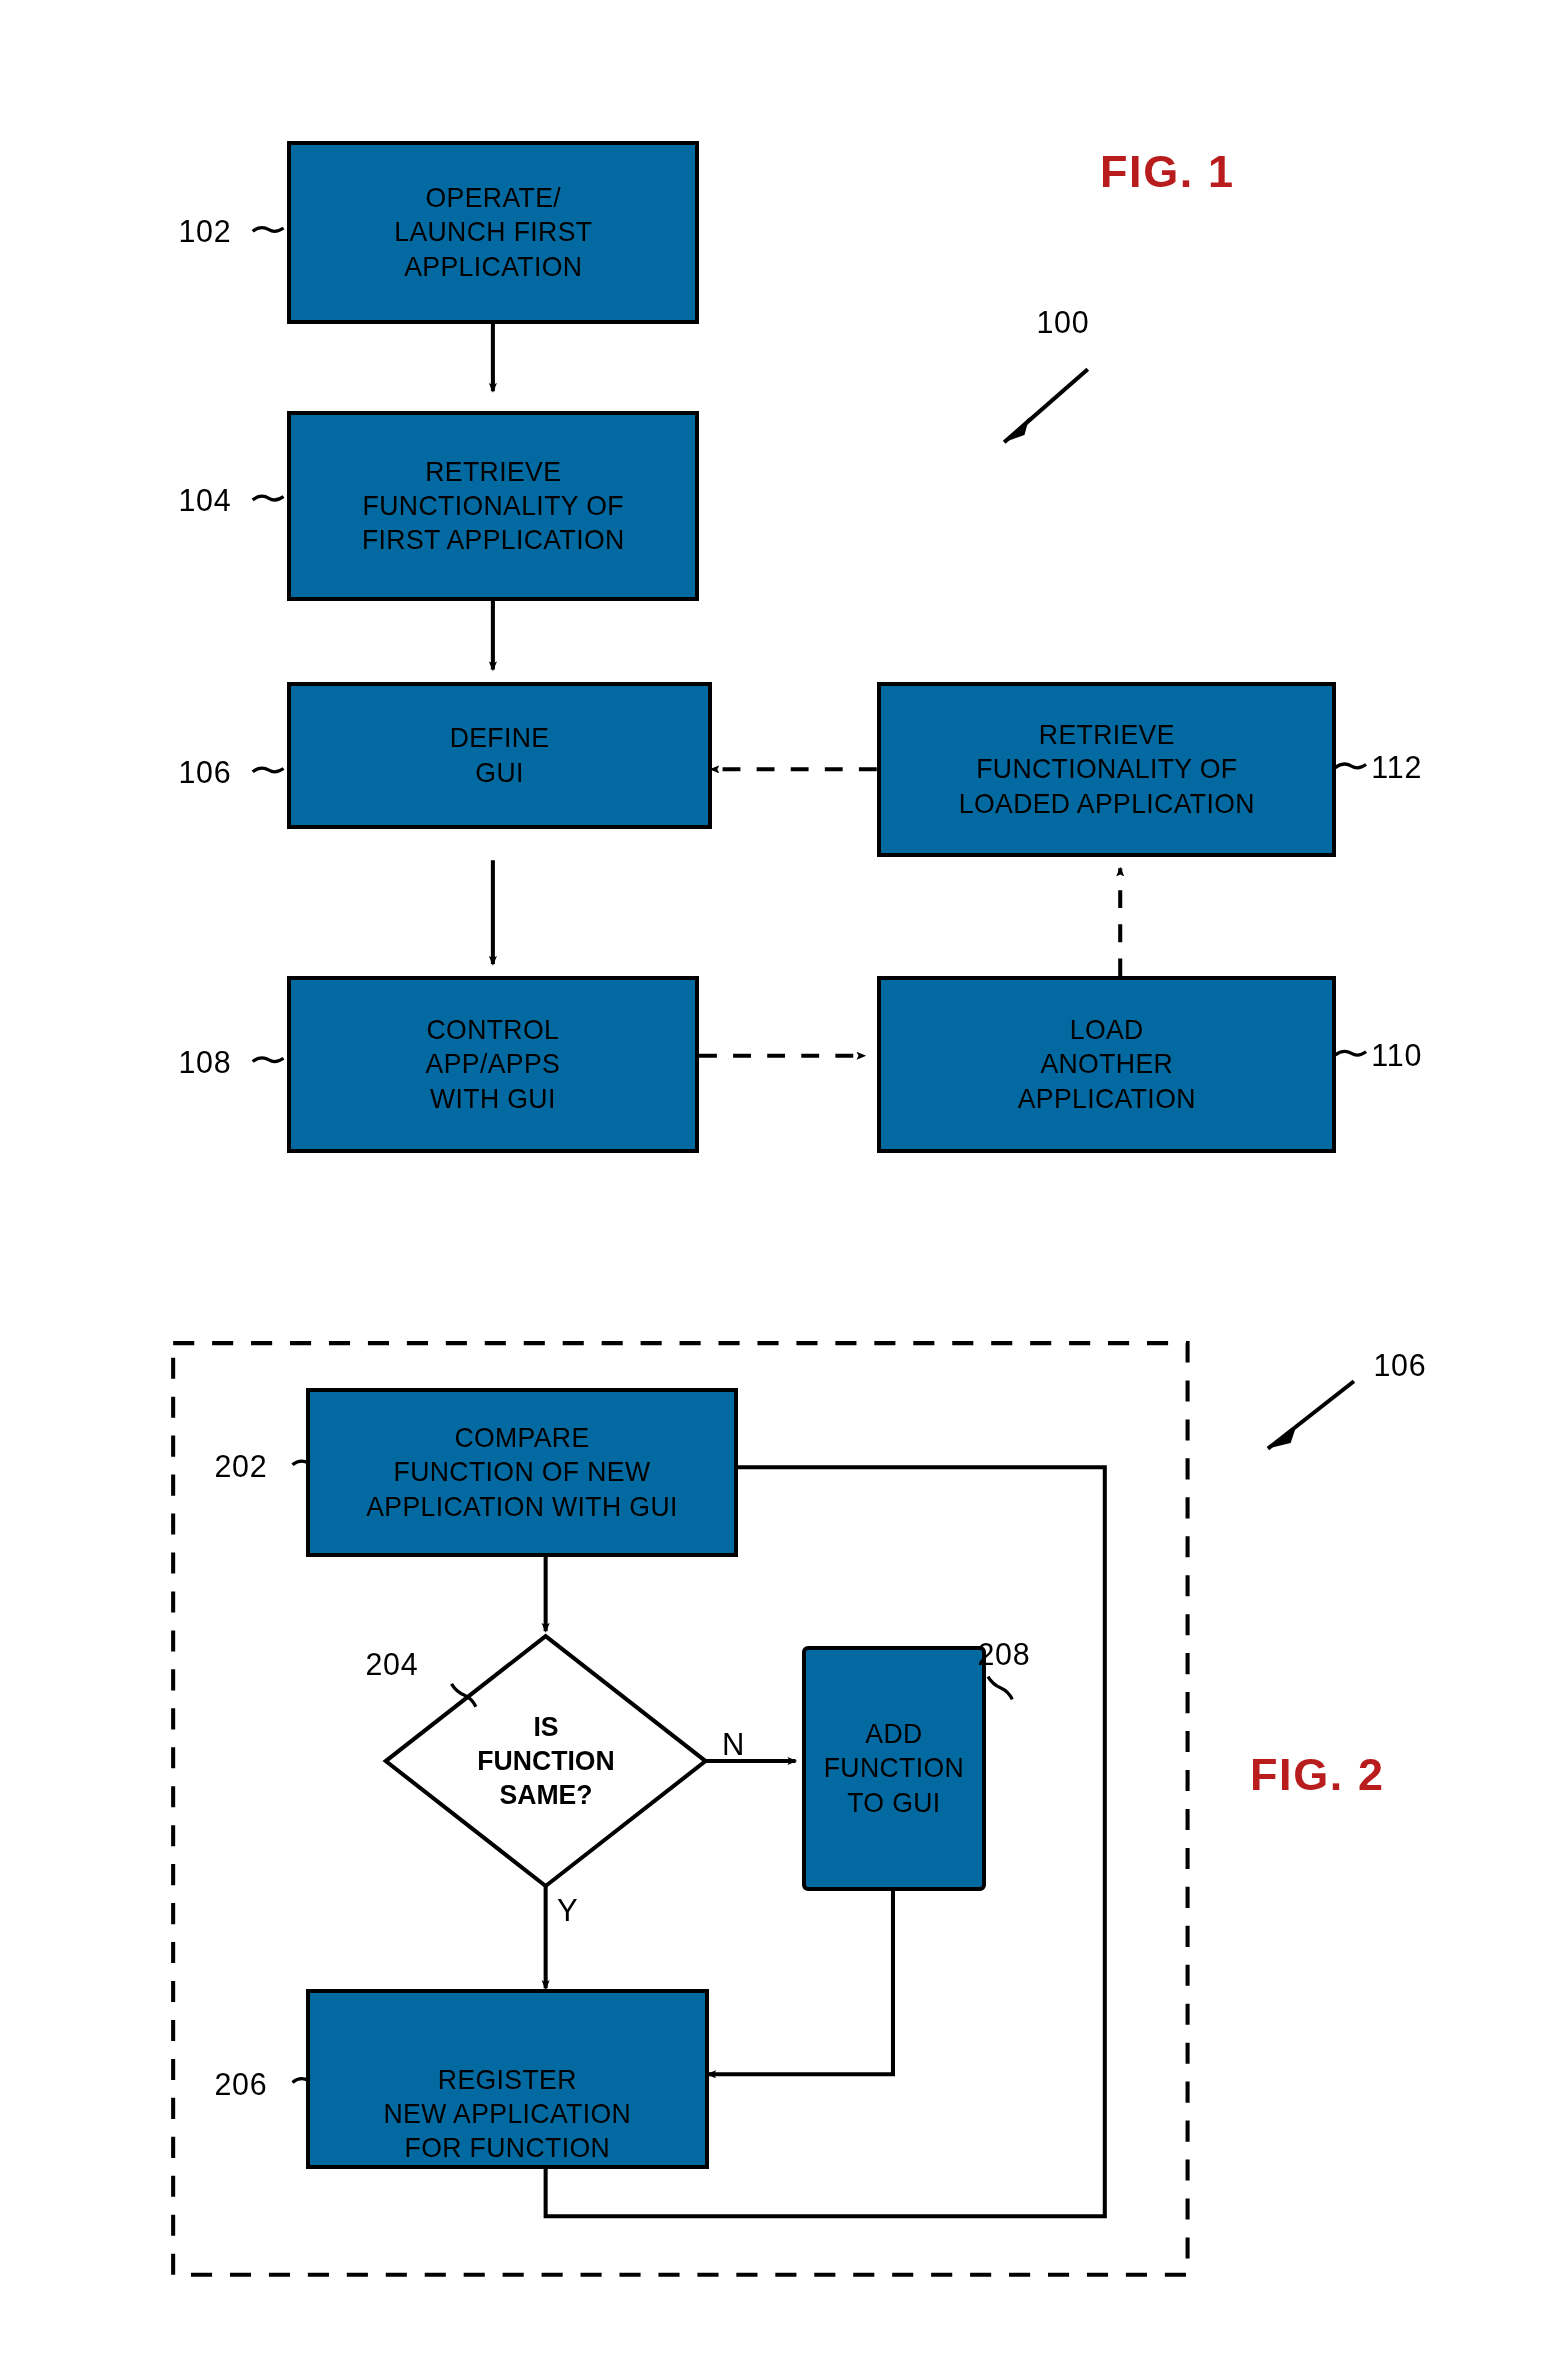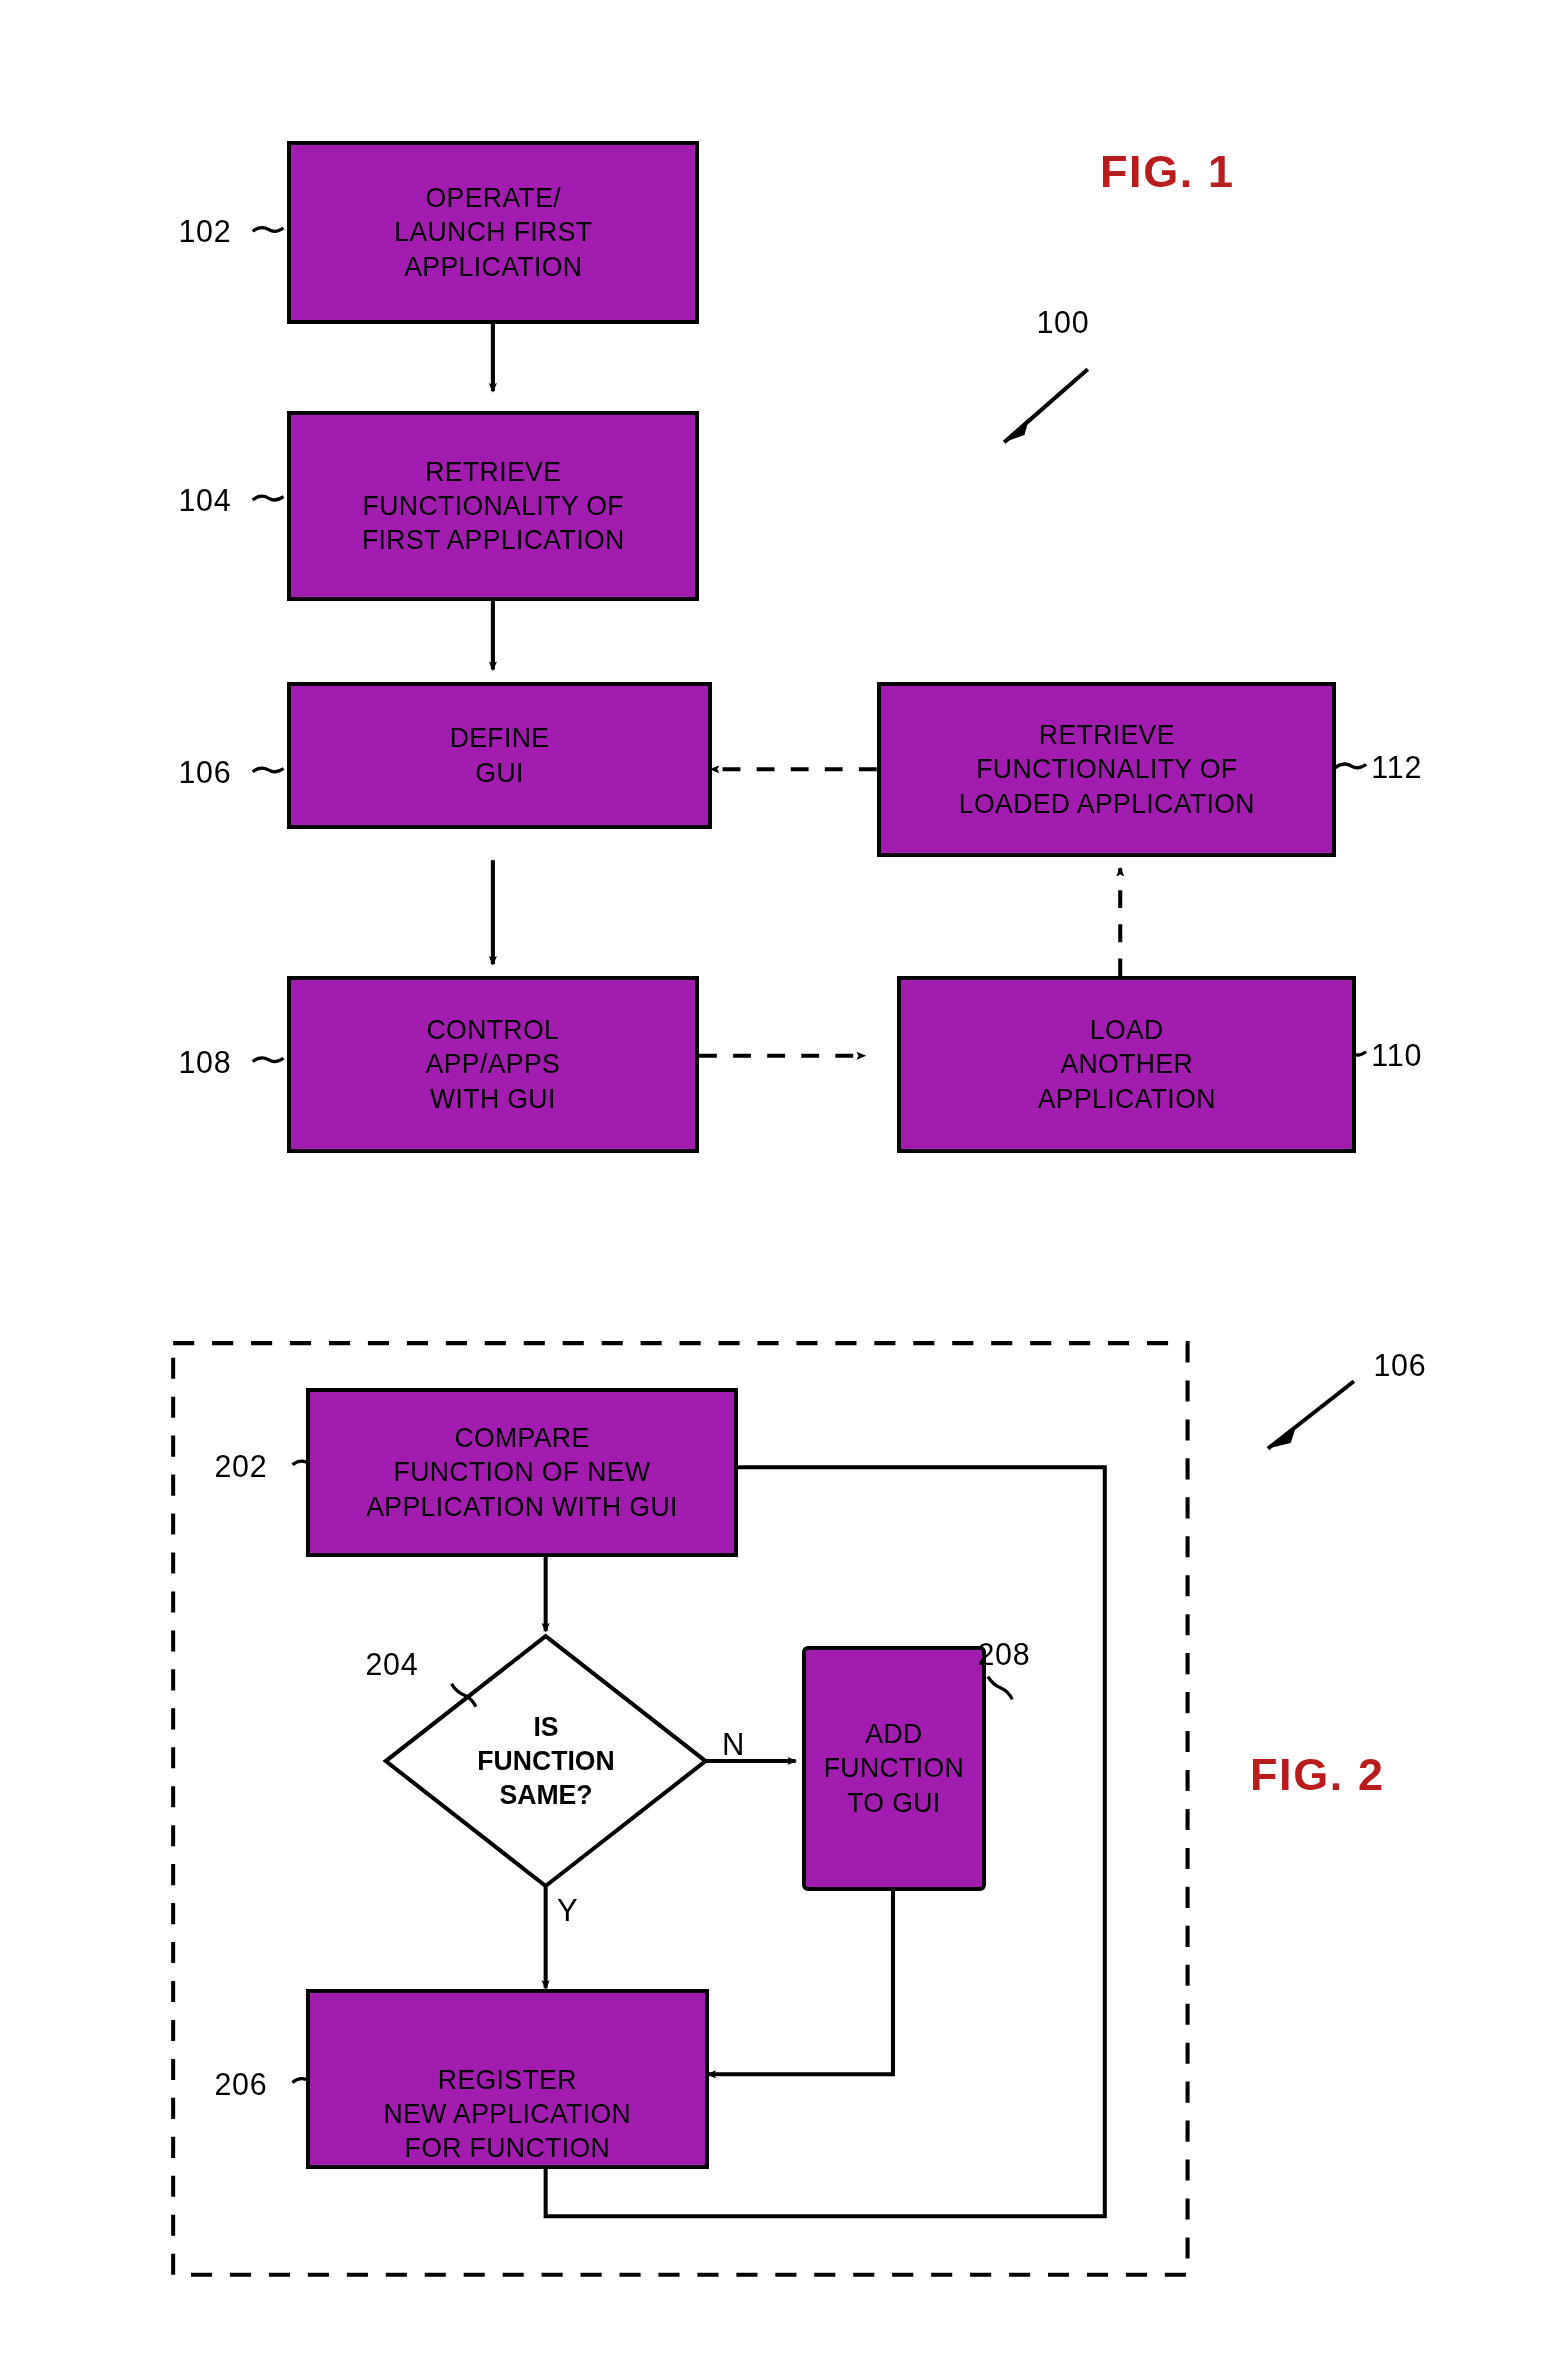--- a/index.html
+++ b/index.html
@@ -29,21 +29,21 @@
     width: 1549px;
     height: 2377px;
     pointer-events: none;
   }
 
   
   .proc-box {
     position: absolute;
     box-sizing: border-box;
     border: 4px solid #000000;
-    background: #a21caf;
+    background: #0369a1;
     display: flex;
     align-items: center;
     justify-content: center;
   }
   .proc-text {
     text-align: center;
     font-family: "Liberation Sans", sans-serif;
     font-weight: 400;
     font-size: 28px;
     line-height: 1.22;
@@ -219,21 +219,21 @@
   </div>
   <div class="ref-num" style="left:1370px; top:749px;">112</div>
 
   <div class="proc-box" style="left:287px; top:976px; width:412px; height:177px;">
     <div class="proc-text">CONTROL
 APP/APPS
 WITH  GUI</div>
   </div>
   <div class="ref-num" style="left:177px; top:1044px;">108</div>
 
-  <div class="proc-box" style="left:897px; top:976px; width:459px; height:177px;">
+  <div class="proc-box" style="left:877px; top:976px; width:459px; height:177px;">
     <div class="proc-text">LOAD
 ANOTHER
 APPLICATION</div>
   </div>
   <div class="ref-num" style="left:1370px; top:1037px;">110</div>
 
   <div class="fig-title" style="left:1250px; top:1749px;">FIG. 2</div>
 
   <div class="ref-num" style="left:1372px; top:1347px;">106</div>
 

